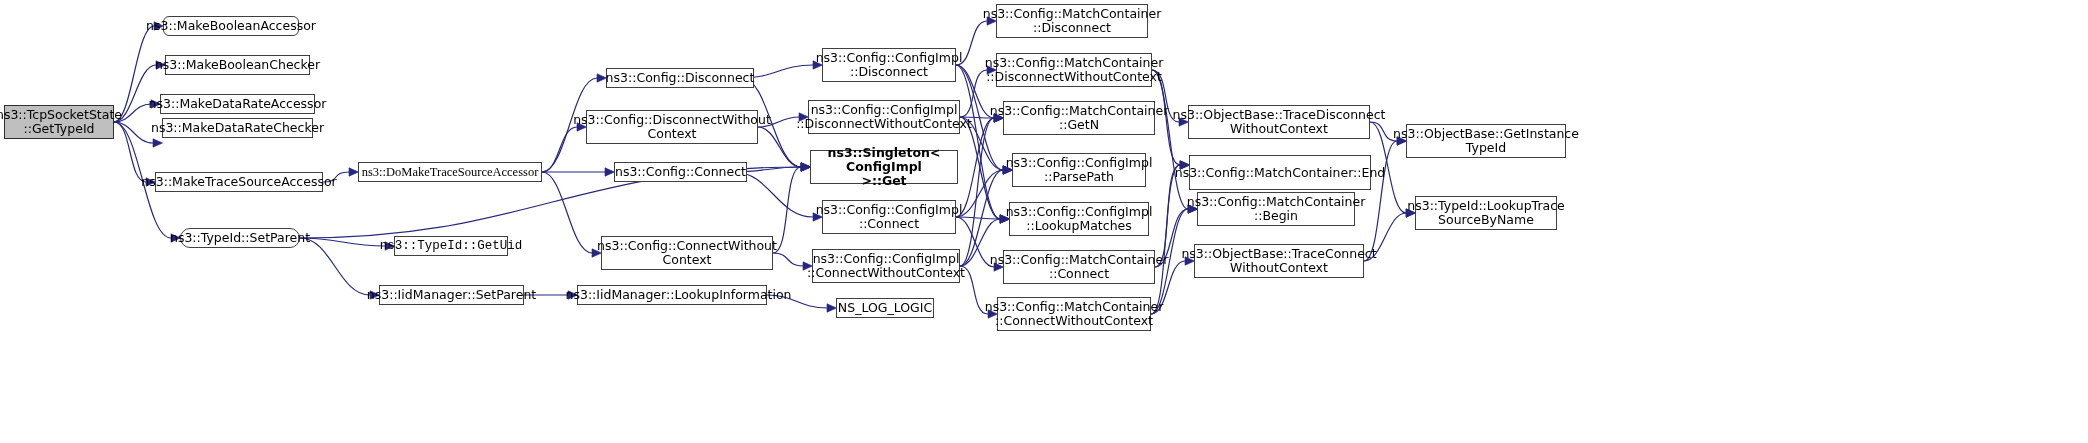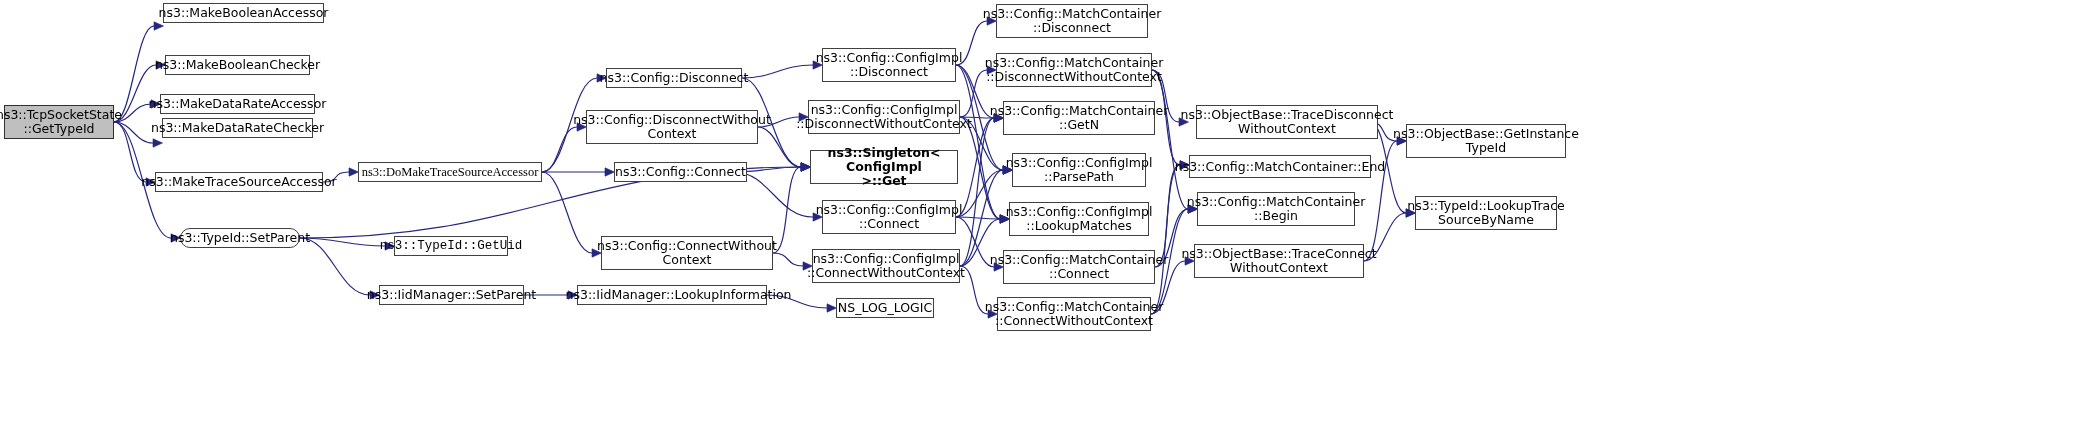--- a/index.html
+++ b/index.html
@@ -121,30 +121,30 @@
       <path d="M1370,122 C1388,122 1388,213 1406,213"></path>
       <polygon points="1406,208.8 1415.5,213 1406,217.2"></polygon>
       <path d="M1364,261 C1382,261 1379,141 1397,141"></path>
       <polygon points="1397,136.8 1406.5,141 1397,145.2"></polygon>
       <path d="M1364,261 C1382.9,261 1387.1,213 1406,213"></path>
       <polygon points="1406,208.8 1415.5,213 1406,217.2"></polygon>
     </svg>
   <div id="node-layer">
       <div class="node root" style="left: 4px; top: 105px; width: 110px; height: 34px;">ns3::TcpSocketState
 ::GetTypeId</div>
-      <div class="node" style="left: 163px; top: 3px; width: 161px; height: 20px;">ns3::MakeBooleanAccessor</div>
+      <div class="node" style="left: 163px; top: 16px; width: 136px; height: 20px; border-radius: 6px;">ns3::MakeBooleanAccessor</div>
       <div class="node" style="left: 165px; top: 55px; width: 145px; height: 20px;">ns3::MakeBooleanChecker</div>
       <div class="node" style="left: 160px; top: 94px; width: 155px; height: 20px;">ns3::MakeDataRateAccessor</div>
       <div class="node" style="left: 162px; top: 118px; width: 151px; height: 20px;">ns3::MakeDataRateChecker</div>
       <div class="node" style="left: 155px; top: 172px; width: 168px; height: 20px;">ns3::MakeTraceSourceAccessor</div>
       <div class="node" style="left: 180px; top: 228px; width: 120px; height: 20px; border-radius: 10px;">ns3::TypeId::SetParent</div>
       <div class="node" style="left: 358px; top: 162px; width: 184px; height: 20px; font-family: Liberation Serif, serif;">ns3::DoMakeTraceSourceAccessor</div>
       <div class="node" style="left: 394px; top: 236px; width: 114px; height: 20px; font-family: Liberation Mono, monospace;">ns3::TypeId::GetUid</div>
       <div class="node" style="left: 379px; top: 285px; width: 145px; height: 20px;">ns3::IidManager::SetParent</div>
-      <div class="node" style="left: 606px; top: 68px; width: 136px; height: 20px;">ns3::Config::Disconnect</div>
+      <div class="node" style="left: 606px; top: 68px; width: 148px; height: 20px;">ns3::Config::Disconnect</div>
       <div class="node" style="left: 586px; top: 110px; width: 172px; height: 34px;">ns3::Config::DisconnectWithout
 Context</div>
       <div class="node" style="left: 614px; top: 162px; width: 133px; height: 20px;">ns3::Config::Connect</div>
       <div class="node" style="left: 601px; top: 236px; width: 172px; height: 34px;">ns3::Config::ConnectWithout
 Context</div>
       <div class="node" style="left: 577px; top: 285px; width: 190px; height: 20px; padding-left: 16px;">ns3::IidManager::LookupInformation</div>
       <div class="node" style="left: 822px; top: 48px; width: 134px; height: 34px;">ns3::Config::ConfigImpl
 ::Disconnect</div>
       <div class="node" style="left: 808px; top: 100px; width: 152px; height: 34px;">ns3::Config::ConfigImpl
 ::DisconnectWithoutContext</div>
@@ -162,23 +162,23 @@
       <div class="node" style="left: 1003px; top: 101px; width: 152px; height: 34px;">ns3::Config::MatchContainer
 ::GetN</div>
       <div class="node" style="left: 1012px; top: 153px; width: 134px; height: 34px;">ns3::Config::ConfigImpl
 ::ParsePath</div>
       <div class="node" style="left: 1009px; top: 202px; width: 140px; height: 34px;">ns3::Config::ConfigImpl
 ::LookupMatches</div>
       <div class="node" style="left: 1003px; top: 250px; width: 152px; height: 34px;">ns3::Config::MatchContainer
 ::Connect</div>
       <div class="node" style="left: 997px; top: 297px; width: 154px; height: 34px;">ns3::Config::MatchContainer
 ::ConnectWithoutContext</div>
-      <div class="node" style="left: 1188px; top: 105px; width: 182px; height: 34px; margin-left: 8px;">ns3::ObjectBase::TraceDisconnect
+      <div class="node" style="left: 1188px; top: 105px; width: 182px; height: 34px;">ns3::ObjectBase::TraceDisconnect
 WithoutContext</div>
-      <div class="node" style="left: 1189px; top: 155px; width: 182px; height: 23px;">ns3::Config::MatchContainer::End</div>
+      <div class="node" style="left: 1189px; top: 155px; width: 182px; height: 35px;">ns3::Config::MatchContainer::End</div>
       <div class="node" style="left: 1197px; top: 192px; width: 158px; height: 34px;">ns3::Config::MatchContainer
 ::Begin</div>
       <div class="node" style="left: 1194px; top: 244px; width: 170px; height: 34px;">ns3::ObjectBase::TraceConnect
 WithoutContext</div>
       <div class="node" style="left: 1406px; top: 124px; width: 160px; height: 34px;">ns3::ObjectBase::GetInstance
 TypeId</div>
       <div class="node" style="left: 1415px; top: 196px; width: 142px; height: 34px;">ns3::TypeId::LookupTrace
 SourceByName</div>
     </div>
 </div>

